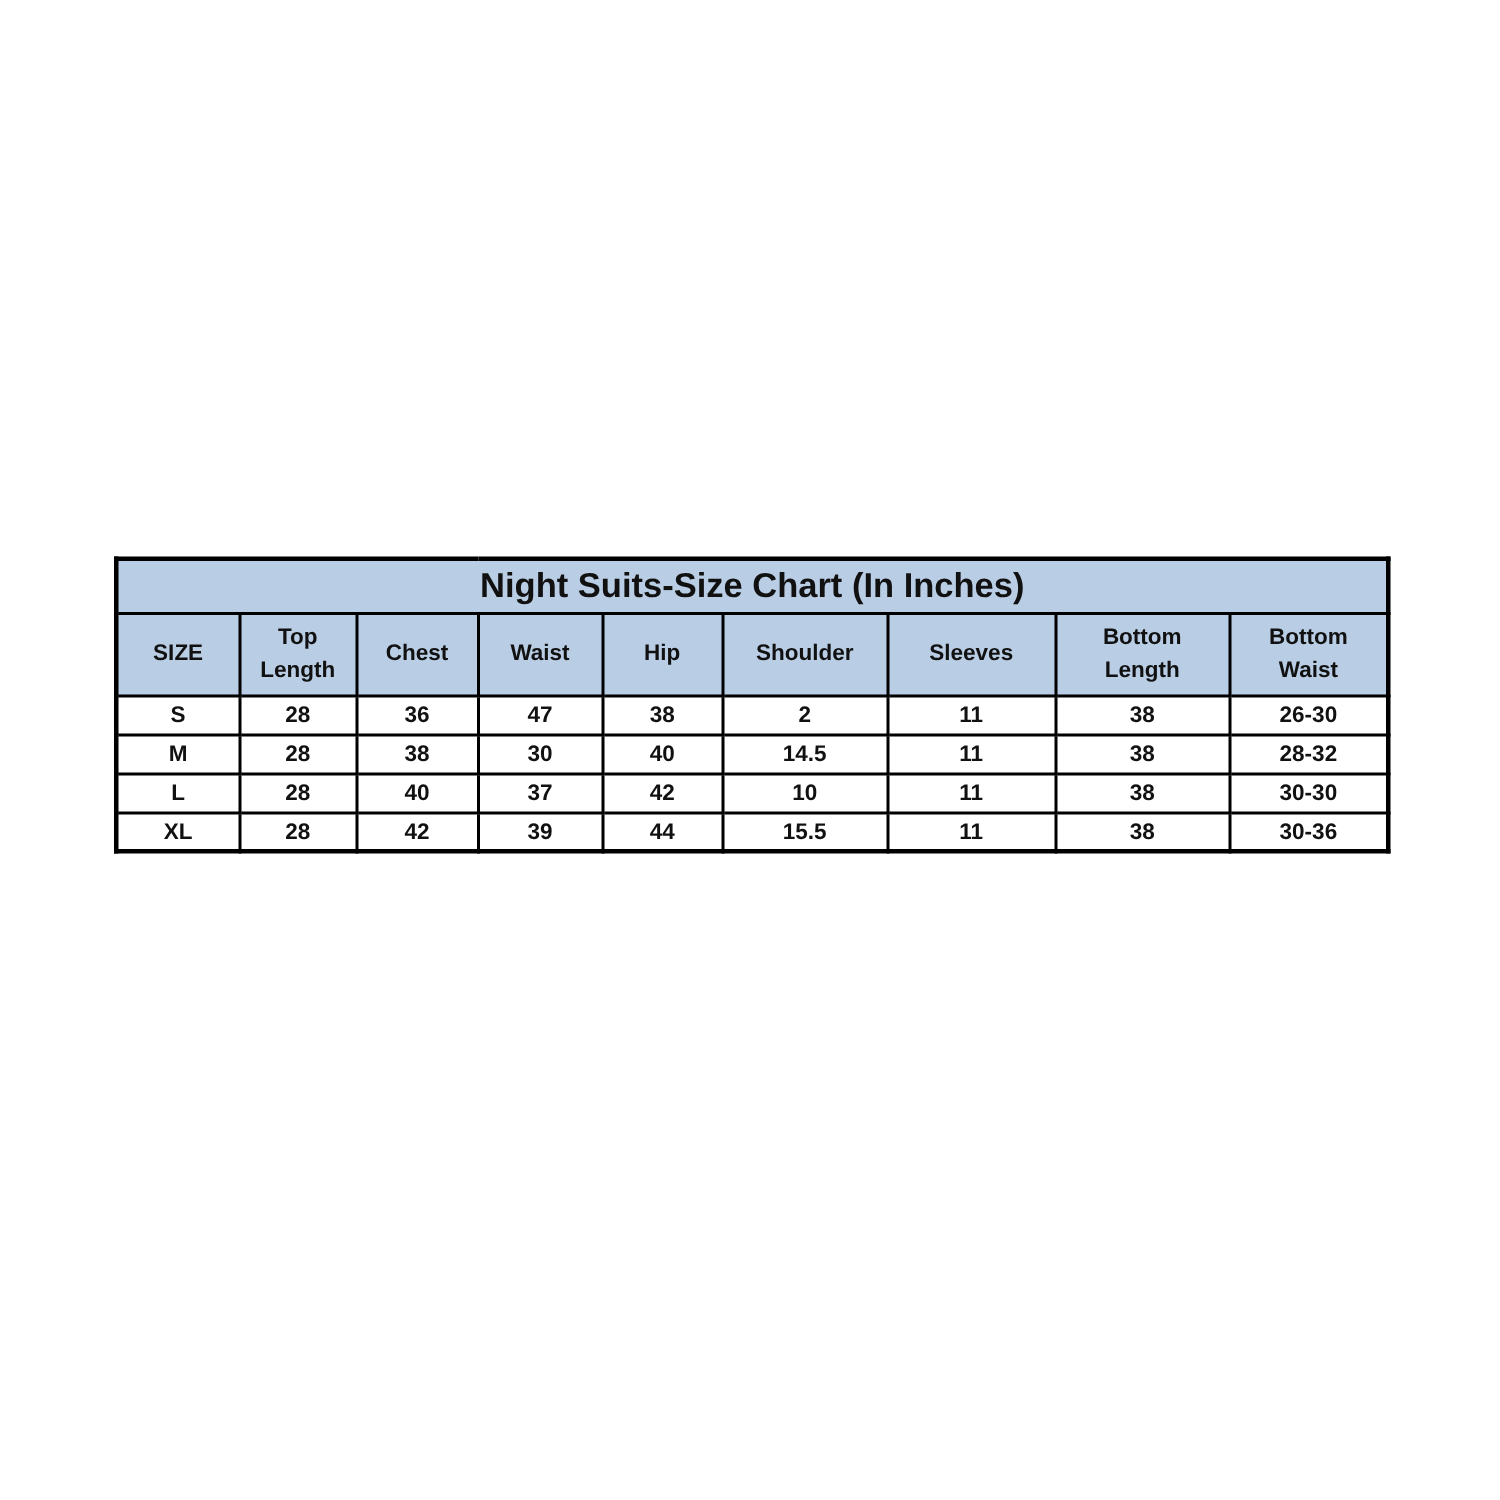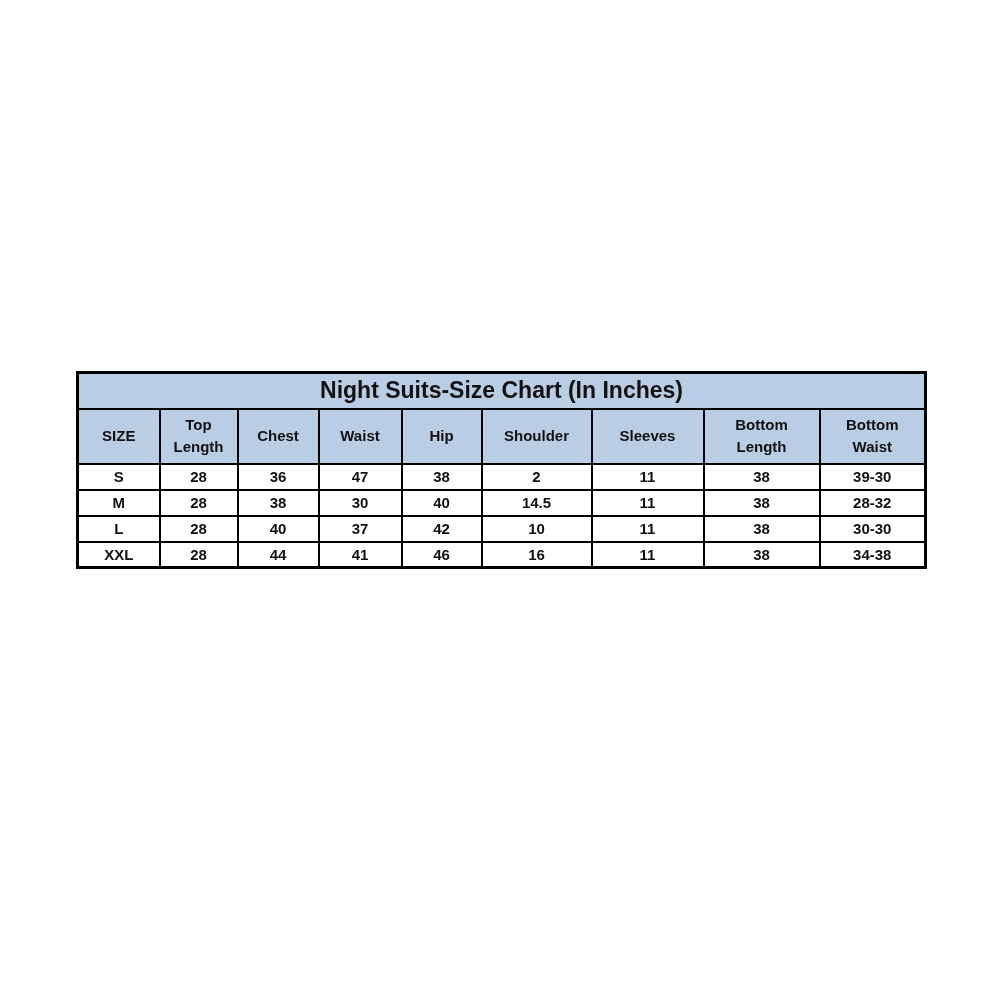--- a/index.html
+++ b/index.html
@@ -113,21 +113,21 @@
     <tbody id="table-body">
         <tr>
           <th class="size-label">S</th>
           <td>28</td>
           <td>36</td>
           <td>47</td>
           <td>38</td>
           <td>2</td>
           <td>11</td>
           <td>38</td>
-          <td>39-30</td>
+          <td>26-30</td>
         </tr>
         <tr>
           <th class="size-label">M</th>
           <td>28</td>
           <td>38</td>
           <td>30</td>
           <td>40</td>
           <td>14.5</td>
           <td>11</td>
           <td>38</td>
@@ -138,25 +138,25 @@
           <td>28</td>
           <td>40</td>
           <td>37</td>
           <td>42</td>
           <td>10</td>
           <td>11</td>
           <td>38</td>
           <td>30-30</td>
         </tr>
         <tr>
-          <th class="size-label">XXL</th>
+          <th class="size-label">XL</th>
           <td>28</td>
+          <td>42</td>
+          <td>39</td>
           <td>44</td>
-          <td>41</td>
-          <td>46</td>
-          <td>16</td>
+          <td>15.5</td>
           <td>11</td>
           <td>38</td>
-          <td>34-38</td>
+          <td>30-36</td>
         </tr>
       </tbody>
   </table>
 </div>
 
 </body></html>

